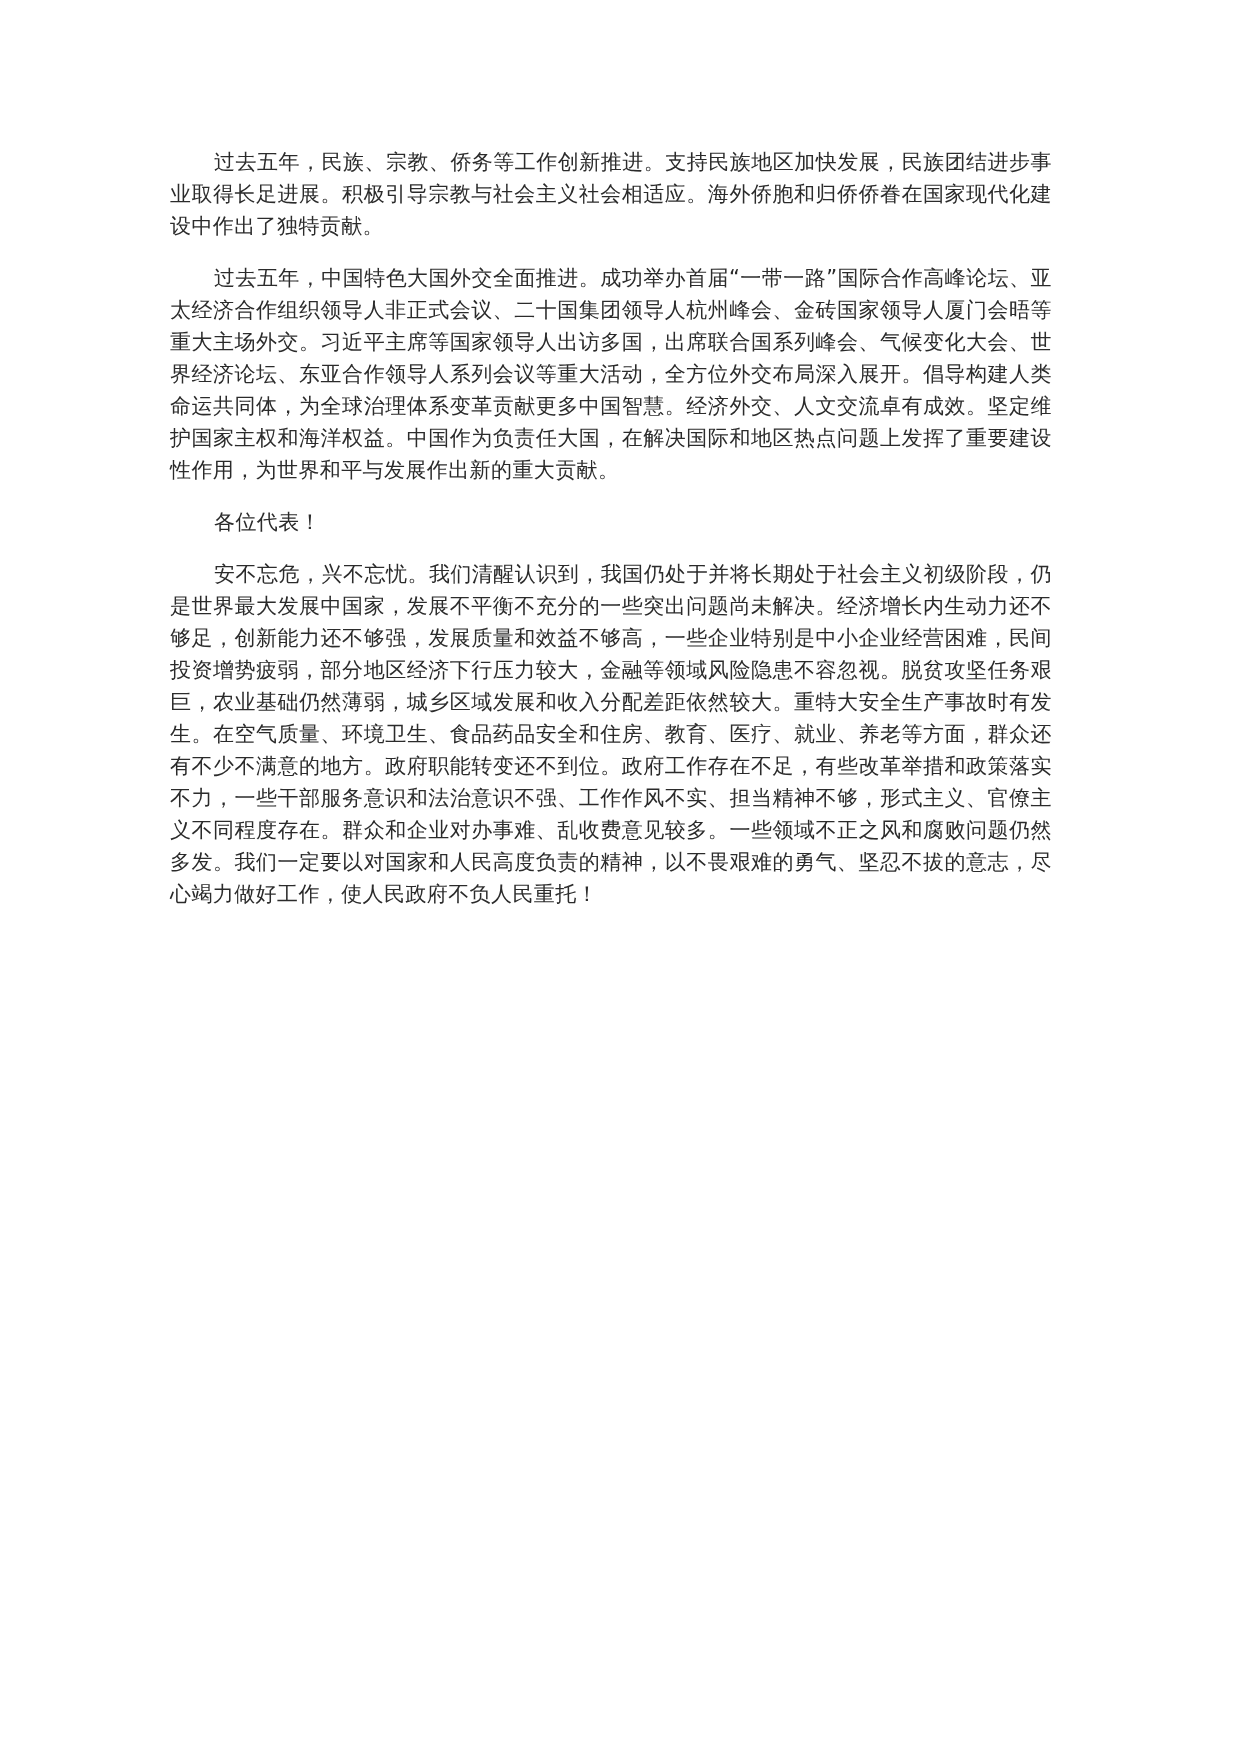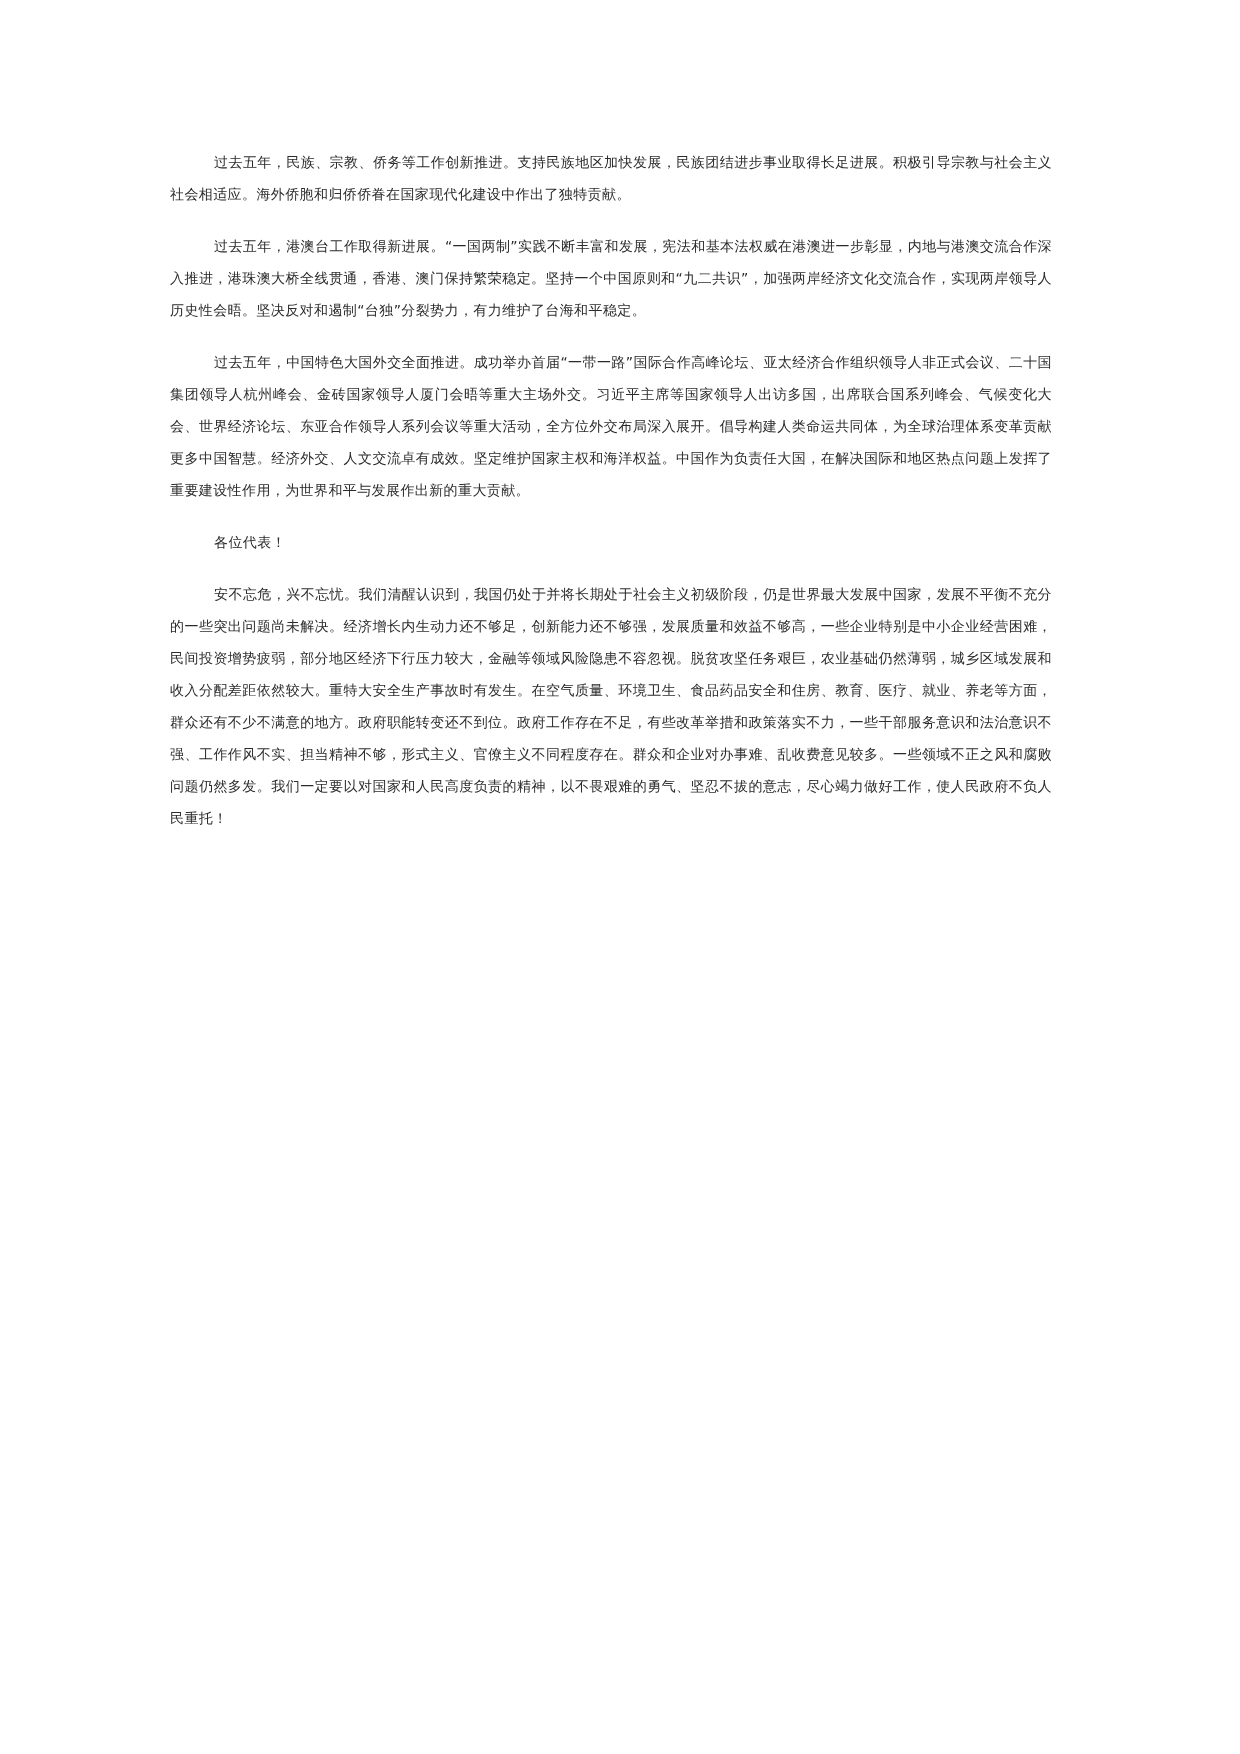--- a/index.html
+++ b/index.html
@@ -13,33 +13,32 @@
       position: relative;
       overflow: hidden;
     }
     .page {
       position: absolute;
       left: 170px;
       top: 146px;
       width: 882px;
       color: #2b2b2b;
       font-family: "DejaVu Sans", "Liberation Sans", sans-serif;
-      font-size: 14px;
+      font-size: 21px;
       line-height: 32px;
       letter-spacing: 0.4px;
     }
     .para {
       margin: 0 0 20px 0;
       text-indent: 44px;
       text-align: justify;
       word-break: break-all;
     }
   </style>
 </head>
 <body>
 
 <div class="page">
   <p class="para">过去五年，民族、宗教、侨务等工作创新推进。支持民族地区加快发展，民族团结进步事业取得长足进展。积极引导宗教与社会主义社会相适应。海外侨胞和归侨侨眷在国家现代化建设中作出了独特贡献。</p>
-  <p class="para">过去五年，港澳台工作取得新进展。“一国两制”实践不断丰富和发展，宪法和基本法权威在港澳进一步彰显，内地与港澳交流合作深入推进，港珠澳大桥全线贯通，香港、澳门保持繁荣稳定。坚持一个中国原则和“九二共识”，加强两岸经济文化交流合作，实现两岸领导人历史性会晤。坚决反对和遏制“台独”分裂势力，有力维护了台海和平稳定。</p>
   <p class="para">过去五年，中国特色大国外交全面推进。成功举办首届“一带一路”国际合作高峰论坛、亚太经济合作组织领导人非正式会议、二十国集团领导人杭州峰会、金砖国家领导人厦门会晤等重大主场外交。习近平主席等国家领导人出访多国，出席联合国系列峰会、气候变化大会、世界经济论坛、东亚合作领导人系列会议等重大活动，全方位外交布局深入展开。倡导构建人类命运共同体，为全球治理体系变革贡献更多中国智慧。经济外交、人文交流卓有成效。坚定维护国家主权和海洋权益。中国作为负责任大国，在解决国际和地区热点问题上发挥了重要建设性作用，为世界和平与发展作出新的重大贡献。</p>
   <p class="para">各位代表！</p>
   <p class="para">安不忘危，兴不忘忧。我们清醒认识到，我国仍处于并将长期处于社会主义初级阶段，仍是世界最大发展中国家，发展不平衡不充分的一些突出问题尚未解决。经济增长内生动力还不够足，创新能力还不够强，发展质量和效益不够高，一些企业特别是中小企业经营困难，民间投资增势疲弱，部分地区经济下行压力较大，金融等领域风险隐患不容忽视。脱贫攻坚任务艰巨，农业基础仍然薄弱，城乡区域发展和收入分配差距依然较大。重特大安全生产事故时有发生。在空气质量、环境卫生、食品药品安全和住房、教育、医疗、就业、养老等方面，群众还有不少不满意的地方。政府职能转变还不到位。政府工作存在不足，有些改革举措和政策落实不力，一些干部服务意识和法治意识不强、工作作风不实、担当精神不够，形式主义、官僚主义不同程度存在。群众和企业对办事难、乱收费意见较多。一些领域不正之风和腐败问题仍然多发。我们一定要以对国家和人民高度负责的精神，以不畏艰难的勇气、坚忍不拔的意志，尽心竭力做好工作，使人民政府不负人民重托！</p>
 </div>
 
 </body></html>

